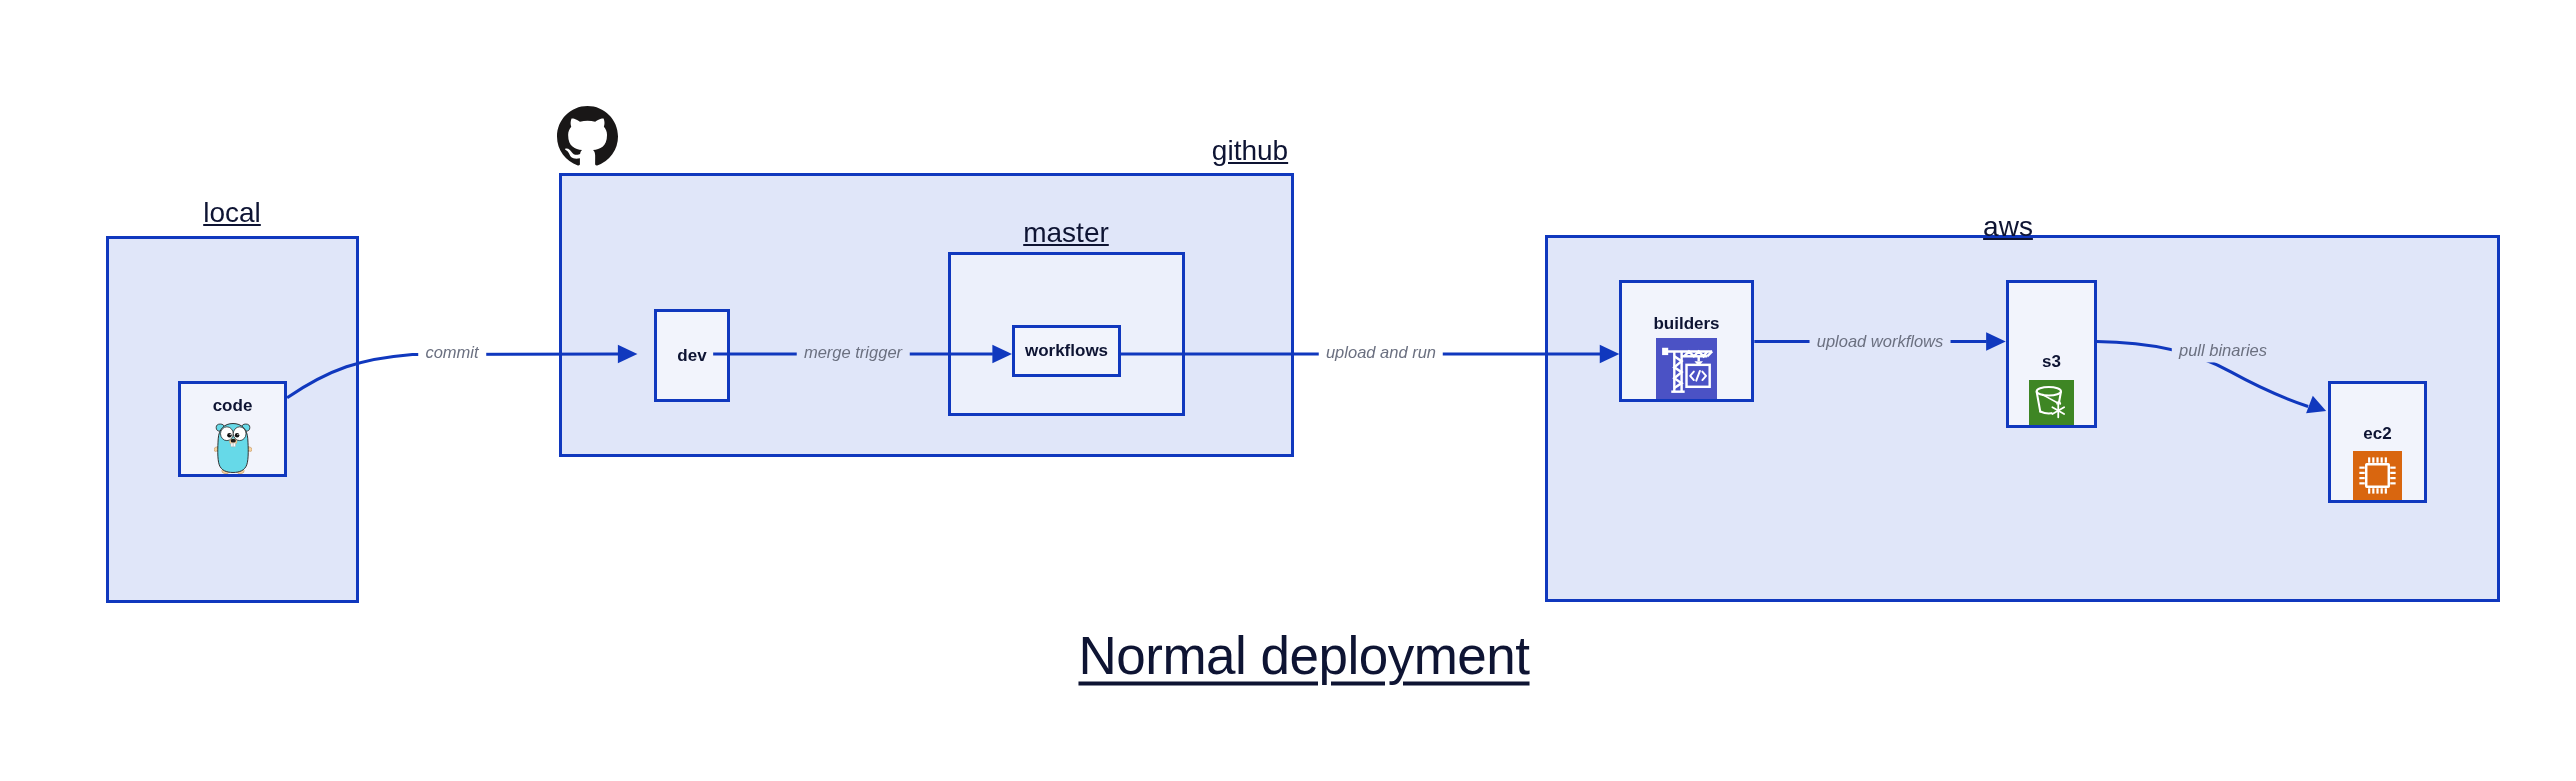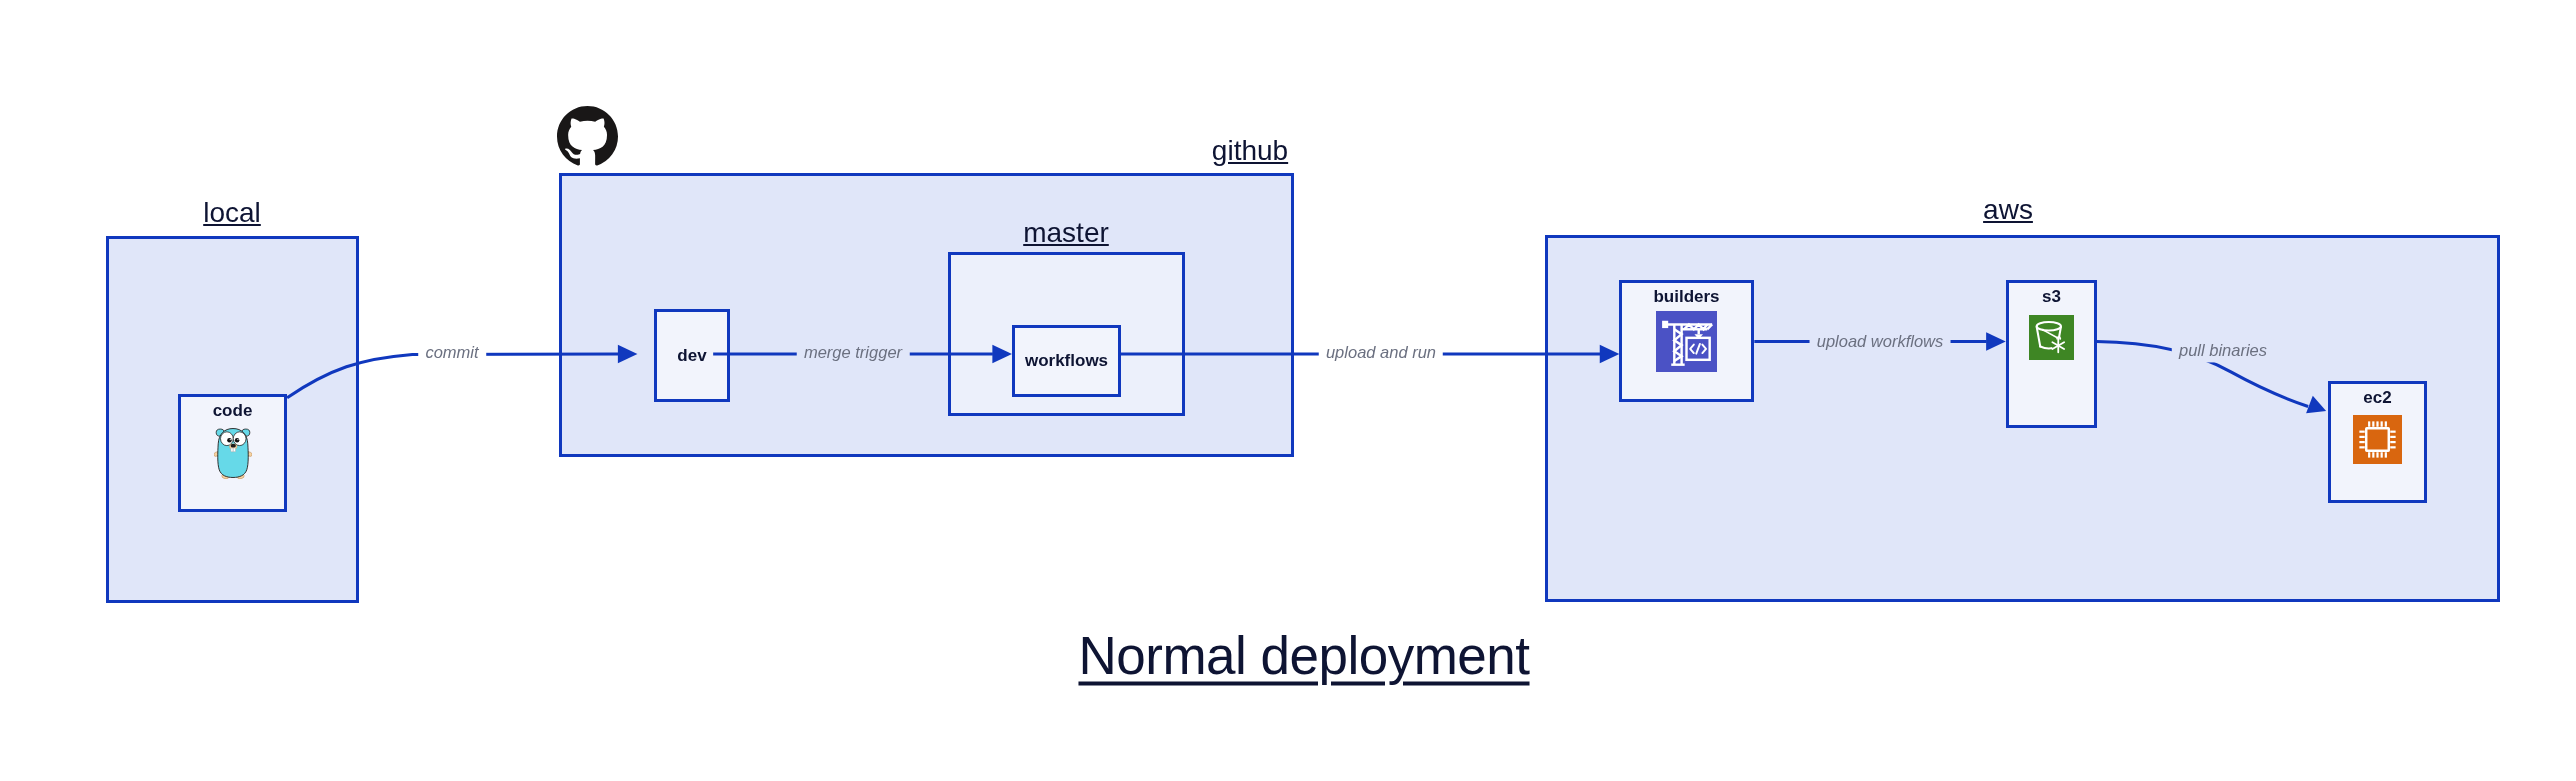--- a/index.html
+++ b/index.html
@@ -8,21 +8,21 @@
     --c-canvasBg:#FFFFFF; --c-octocat:#191717; --c-gopherBody:#66D9E8;
     --c-gopherTan:#F6D2A2; --c-codebuildBg:#4B52C5; --c-s3Bg:#3E8624;
     --c-ec2Bg:#D9660F; --c-iconStroke:#FFFFFF;
   }
   html,body{margin:0;padding:0;background:var(--c-canvasBg);}
   #canvas{position:relative;width:2604px;height:781px;background:var(--c-canvasBg);
     font-family:"Liberation Sans",sans-serif;overflow:hidden;}
   .box{position:absolute;box-sizing:border-box;border:3.1px solid var(--c-accent);}
   .container{background:var(--c-containerFill);}
   .container.master{background:var(--c-masterFill);}
-  .node{background:var(--c-nodeFill);display:flex;flex-direction:column;align-items:center;}
+  .node{background:var(--c-nodeFill);display:flex;flex-direction:column;align-items:center;justify-content:flex-end;}
   .node.center{justify-content:center;}
   .container-label{position:absolute;transform:translate(-50%,-50%);font-size:28px;
     color:var(--c-ink);white-space:nowrap;text-decoration:underline;}
   .node-label{font-size:17px;font-weight:bold;color:var(--c-ink);white-space:nowrap;}
   .edge-label{position:absolute;transform:translate(-50%,-50%);font-size:16.5px;font-style:italic;
     color:var(--c-edgeLabel);white-space:nowrap;padding:2.1px 7.2px;z-index:6;}
   .bg-white{background:var(--c-canvasBg);}
   .bg-fill{background:var(--c-containerFill);}
   #edges{position:absolute;left:0;top:0;z-index:5;pointer-events:none;}
   .icon-svg{display:block;}
@@ -43,23 +43,23 @@
   <div class="container-label" style="left:1250px;top:151px">github</div>
 
   <svg id="octocat" width="63" height="61" viewBox="0 0 16 16">
     <path style="fill:var(--c-octocat)" d="M8 0C3.58 0 0 3.58 0 8c0 3.54 2.29 6.53 5.47 7.59.4.07.55-.17.55-.38 0-.19-.01-.82-.01-1.49-2.01.37-2.53-.49-2.69-.94-.09-.23-.48-.94-.82-1.13-.28-.15-.68-.52-.01-.53.63-.01 1.08.58 1.23.82.72 1.21 1.87.87 2.33.66.07-.52.28-.87.51-1.07-1.78-.2-3.64-.89-3.64-3.95 0-.87.31-1.59.82-2.15-.08-.2-.36-1.02.08-2.12 0 0 .67-.21 2.2.82.64-.18 1.32-.27 2-.27s1.36.09 2 .27c1.53-1.04 2.2-.82 2.2-.82.44 1.1.16 1.92.08 2.12.51.56.82 1.27.82 2.15 0 3.07-1.87 3.75-3.65 3.95.29.25.54.73.54 1.48 0 1.07-.01 1.93-.01 2.2 0 .21.15.46.55.38A8.01 8.01 0 0 0 16 8c0-4.42-3.58-8-8-8z"></path>
   </svg>
 
   <div class="box container master" style="left:948px;top:252px;width:237px;height:164px"></div>
   <div class="container-label" style="left:1066px;top:233px">master</div>
 
   <div class="box container" style="left:1545px;top:235px;width:955px;height:367px"></div>
-  <div class="container-label" style="left:2008px;top:210px">aws</div>
+  <div class="container-label" style="left:2008px;top:227px">aws</div>
 
-  <div class="box node" style="left:178px;top:394px;width:109px;height:118px">
+  <div class="box node" style="left:178px;top:381px;width:109px;height:96px">
     <div class="node-label" style="margin-top:4.1px">code</div>
     <svg class="icon-svg" width="38" height="52" viewBox="0 0 74 102" style="margin-top:6.2px">
       <ellipse cx="12" cy="11" rx="8" ry="7" style="fill:var(--c-gopherBody)" stroke="#242120" stroke-width="1.6"></ellipse>
       <ellipse cx="62" cy="11" rx="8" ry="7" style="fill:var(--c-gopherBody)" stroke="#242120" stroke-width="1.6"></ellipse>
       <ellipse cx="5" cy="53" rx="6" ry="4" style="fill:var(--c-gopherTan)" stroke="#b98b54" stroke-width="1" transform="rotate(-25 5 53)"></ellipse>
       <ellipse cx="69" cy="53" rx="6" ry="4" style="fill:var(--c-gopherTan)" stroke="#b98b54" stroke-width="1" transform="rotate(25 69 53)"></ellipse>
       <ellipse cx="22" cy="97" rx="7" ry="4.5" style="fill:var(--c-gopherTan)" stroke="#b98b54" stroke-width="1" transform="rotate(15 22 97)"></ellipse>
       <ellipse cx="52" cy="97" rx="7" ry="4.5" style="fill:var(--c-gopherTan)" stroke="#b98b54" stroke-width="1" transform="rotate(-15 52 97)"></ellipse>
       <path d="M37 3 C20 3 9 14 8 33 C7 50 6 72 10 84 C14 95 24 99 37 99 C50 99 60 95 64 84 C68 72 67 50 66 33 C65 14 54 3 37 3 Z" style="fill:var(--c-gopherBody)" stroke="#242120" stroke-width="1.8"></path>
       <ellipse cx="25" cy="23" rx="12.5" ry="13.5" fill="#ffffff" stroke="#242120" stroke-width="1.5"></ellipse>
@@ -72,21 +72,21 @@
       <rect x="32.5" y="33.5" width="10" height="6.5" rx="3" fill="#1d1b1a"></rect>
       <rect x="32.8" y="41" width="4.6" height="7.5" rx="1" fill="#ffffff" stroke="#9a9a9a" stroke-width="0.8"></rect>
       <rect x="37.4" y="41" width="4.6" height="7.5" rx="1" fill="#ffffff" stroke="#9a9a9a" stroke-width="0.8"></rect>
     </svg>
   </div>
 
   <div class="box node center" style="left:654px;top:309px;width:76px;height:93px">
     <div class="node-label">dev</div>
   </div>
 
-  <div class="box node center" style="left:1012px;top:325px;width:109px;height:72px">
+  <div class="box node center" style="left:1012px;top:325px;width:109px;height:52px">
     <div class="node-label">workflows</div>
   </div>
 
   <div class="box node" style="left:1619px;top:280px;width:135px;height:122px">
     <div class="node-label" style="margin-top:4.1px">builders</div>
     <svg class="icon-svg" width="61" height="61" viewBox="0 0 100 100" style="margin-top:4.1px">
       <rect width="100" height="100" style="fill:var(--c-codebuildBg)"></rect>
       <rect x="10" y="16" width="10" height="12" style="fill:var(--c-iconStroke)"></rect>
       <g fill="none" style="stroke:var(--c-iconStroke)" stroke-width="4">
         <path d="M30 88 V22"></path>

